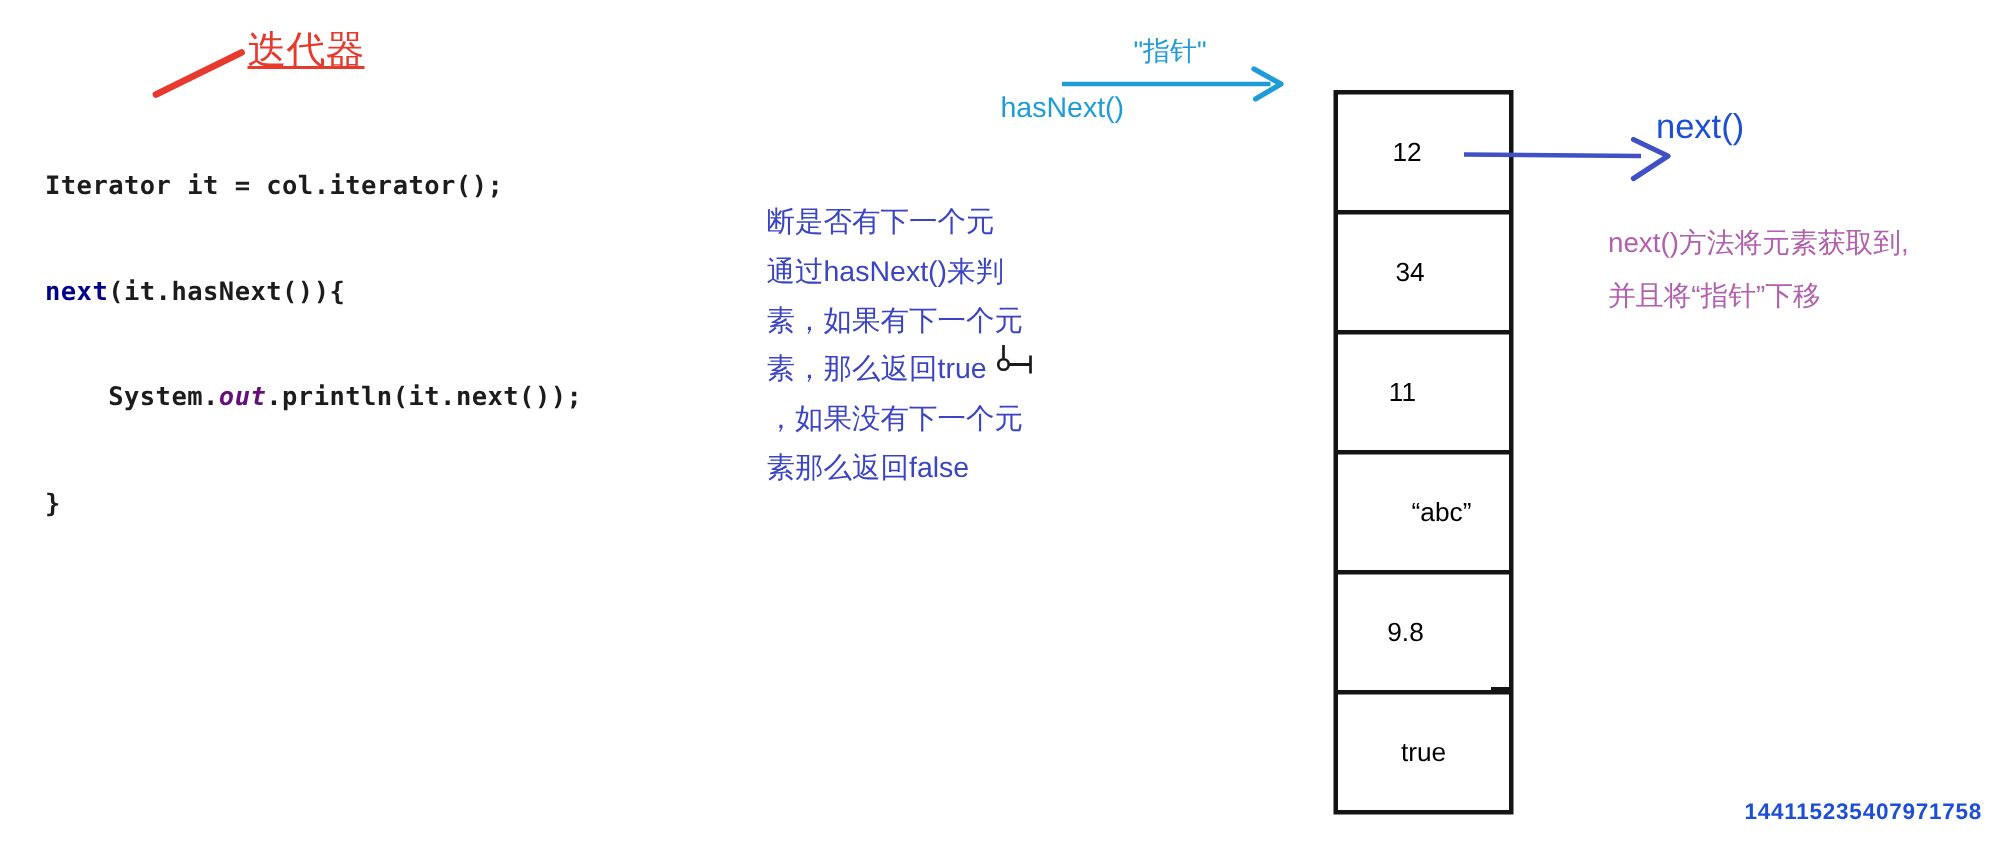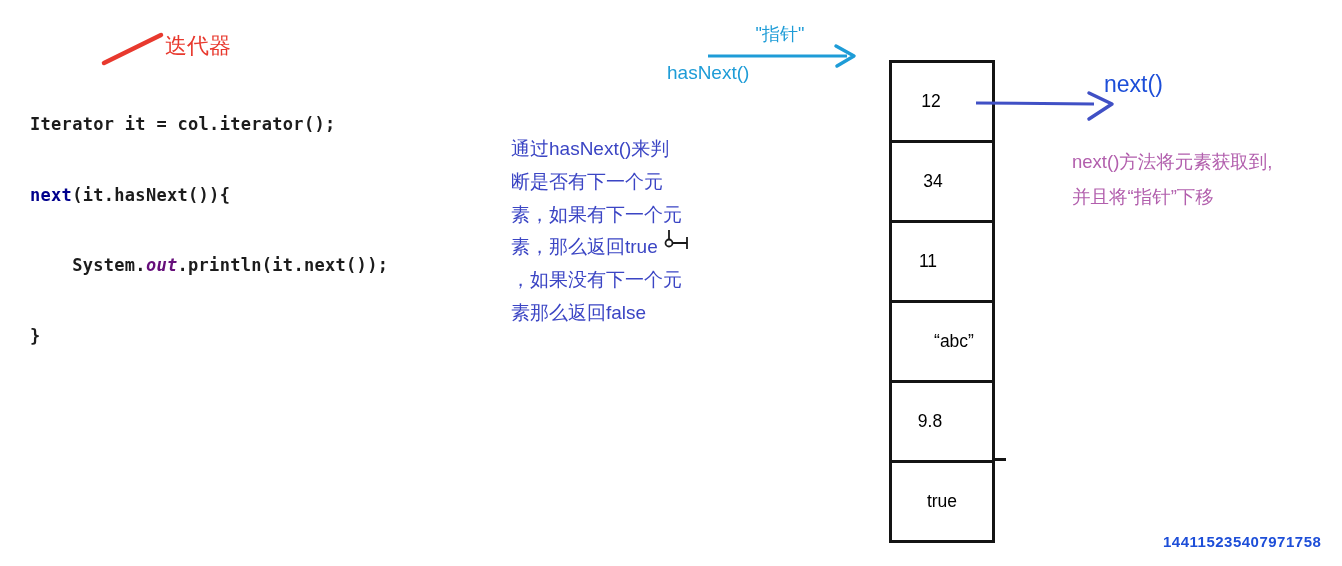--- a/index.html
+++ b/index.html
@@ -7,31 +7,31 @@
           font-family:"Liberation Sans",sans-serif;}
   .abs{position:absolute;}
 
   
   .code{left:30px;top:66px;font-family:"DejaVu Sans Mono","Liberation Mono",monospace;
         font-size:17px;font-weight:700;line-height:23.5px;color:#1c1c1c;white-space:pre;letter-spacing:.3px;}
   .kw{color:#00008c;}
   .field{color:#660e7a;font-style:italic;}
 
   
-  .callout-label{left:165px;top:31px;color:#e8392e;font-size:22px;}
+  .callout-label{left:165px;top:16px;color:#e8392e;font-size:26px;text-decoration:underline;}
 
   
   .explanation{left:511px;top:133px;color:#3b45c4;font-size:19px;line-height:32.8px;white-space:nowrap;}
 
   
   .pointer-label{left:705px;top:22px;width:150px;text-align:center;color:#1e9cd7;font-size:18px;}
   .hasnext-label{left:667px;top:62px;color:#1e9cd7;font-size:19px;}
 
   
-  .box{left:889px;top:60px;width:106px;height:483px;border:3px solid #141414;box-sizing:border-box;
+  .box{left:889px;top:60px;width:120px;height:483px;border:3px solid #141414;box-sizing:border-box;
        display:flex;flex-direction:column;}
   .cell{flex:1;border-bottom:3px solid #141414;display:flex;align-items:center;justify-content:center;
         font-size:17.5px;color:#000;}
   .cell:last-child{border-bottom:none;}
   .cell:nth-child(1) span{transform:translateX(-11px);}
   .cell:nth-child(2) span{transform:translateX(-9px);}
   .cell:nth-child(3) span{transform:translateX(-14px);text-align:center;}
   .cell:nth-child(4) span{transform:translateX(12px);}
   .cell:nth-child(5) span{transform:translateX(-12px);}
   .divider-ext{left:994px;top:458px;width:12px;height:3px;background:#141414;}
@@ -57,22 +57,22 @@
   <div class="abs callout-label">迭代器</div>
 
   <div class="abs code">
     <div><span class="plain">Iterator it = col.iterator();</span></div>
     <div><span class="kw">next</span><span class="plain">(it.hasNext()){</span></div>
     <div><span class="plain">    System.</span><span class="field">out</span><span class="plain">.println(it.next());</span></div>
     <div><span class="plain">}</span></div>
   </div>
 
   <div class="abs explanation">
+    <div>断是否有下一个元</div>
     <div>通过hasNext()来判</div>
-    <div>断是否有下一个元</div>
     <div>素，如果有下一个元</div>
     <div>素，那么返回true</div>
     <div>，如果没有下一个元</div>
     <div>素那么返回false</div>
   </div>
 
   <svg class="abs" style="left:658px;top:226px;" width="36" height="28">
     <circle cx="11" cy="17" r="3.5" fill="none" stroke="#1a1a1a" stroke-width="1.8"></circle>
     <line x1="11" y1="4" x2="11" y2="13" stroke="#1a1a1a" stroke-width="1.8"></line>
     <line x1="14" y1="17" x2="29" y2="17" stroke="#1a1a1a" stroke-width="2"></line>

